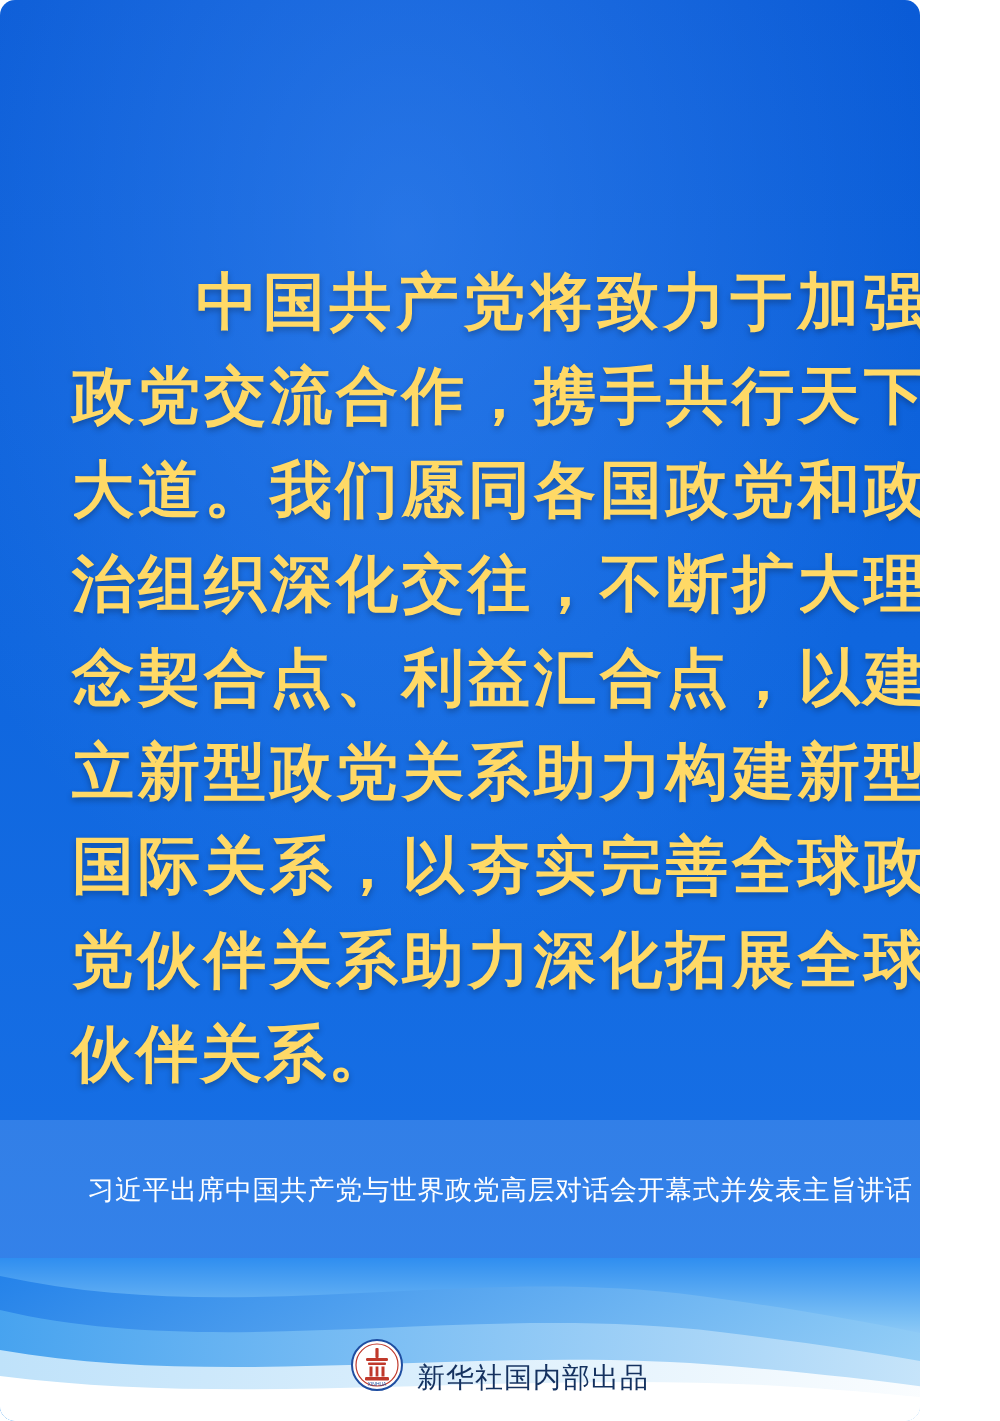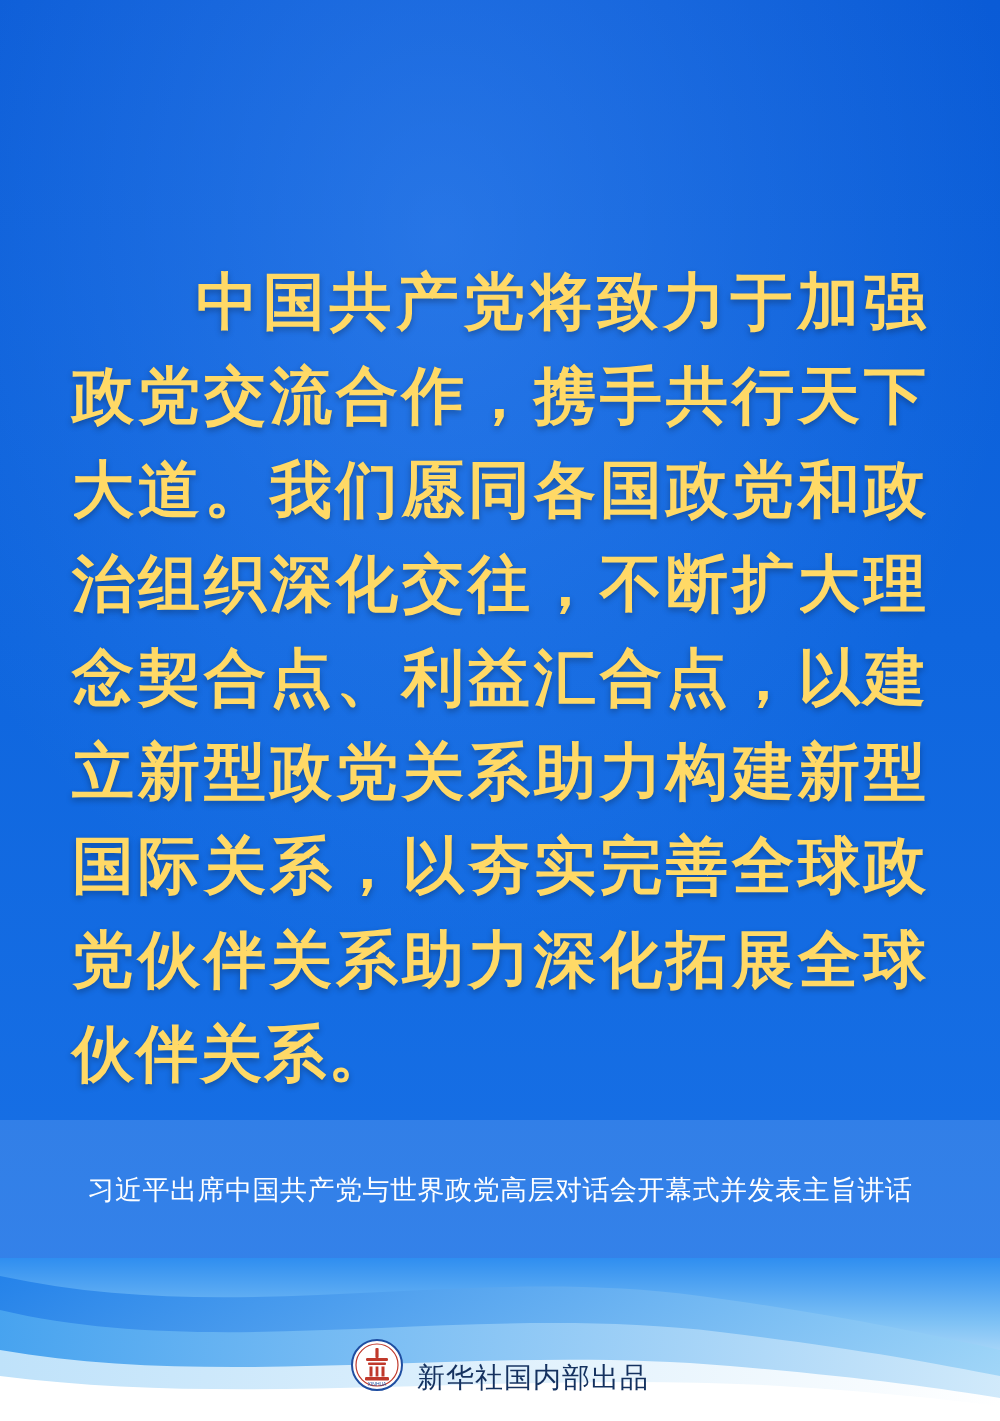--- a/index.html
+++ b/index.html
@@ -2,25 +2,26 @@
 <html lang="zh"><head>
 <meta charset="utf-8">
 <style>
   html, body {
     margin: 0;
     padding: 0;
     background: #ffffff;
   }
   .poster {
     position: relative;
-    width: 1000px;
+    width: 920px;
     height: 1421px;
     overflow: hidden;
     background: linear-gradient(180deg, #0a5bd6 0%, #0f66de 45%, #1a73e8 100%);
     font-family: "Liberation Sans", "DejaVu Sans", sans-serif;
+    border-radius: 15px;
   }
   
   .poster::before {
     content: "";
     position: absolute;
     left: -10%;
     top: -15%;
     width: 120%;
     height: 90%;
     background: radial-gradient(ellipse at 45% 35%, rgba(90,160,255,0.35) 0%, rgba(90,160,255,0.0) 62%);

